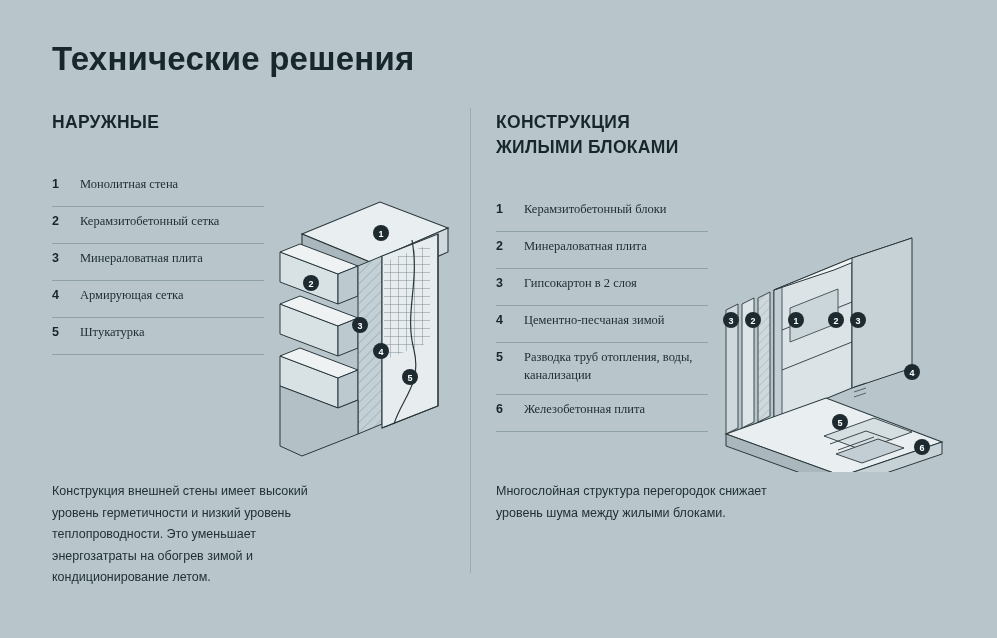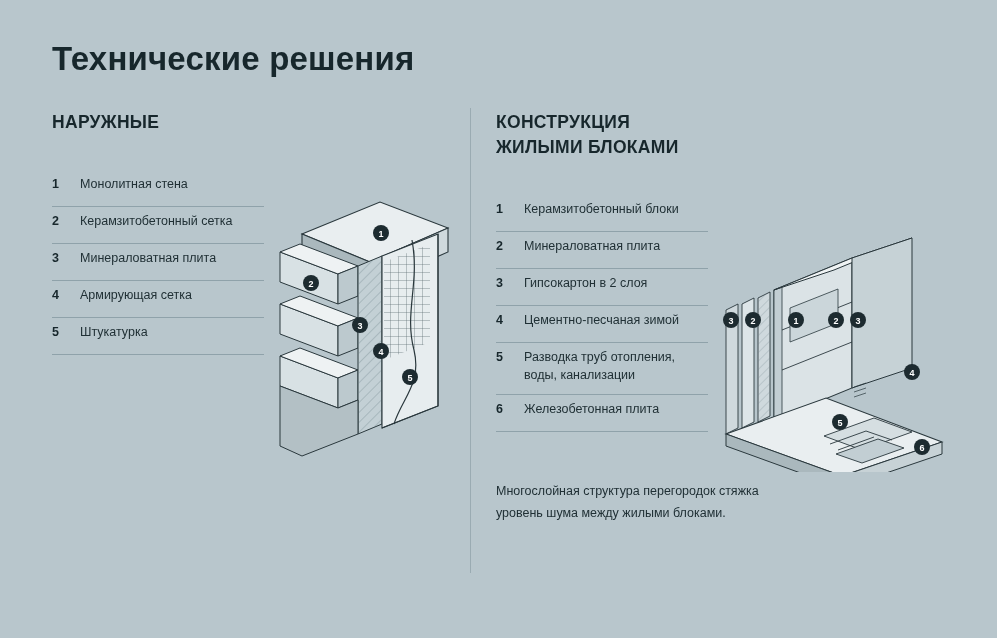--- a/index.html
+++ b/index.html
@@ -70,20 +70,21 @@
     flex: 0 0 28px;
     font-size: 12.5px;
     font-weight: bold;
     color: #17272c;
     line-height: 1.45;
   }
   .legend-label {
     font-size: 12.5px;
     line-height: 1.5;
     color: #203035;
+    font-family: Liberation Serif, serif;
   }
   .note {
     position: absolute;
     font-size: 12.5px;
     line-height: 1.72;
     color: #203035;
     width: 290px;
   }
   .note-left { left: 52px; top: 481px; }
   .note-right { left: 496px; top: 481px; }
@@ -132,20 +133,21 @@
         <div class="legend-num">4</div>
         <div class="legend-label">Армирующая сетка</div>
       </div>
       <div class="legend-row">
         <div class="legend-num">5</div>
         <div class="legend-label">Штукатурка</div>
       </div>
     </div>
   </div>
 
+  <div class="note note-left">Конструкция внешней стены имеет высокий уровень герметичности и низкий уровень теплопроводности. Это уменьшает энергозатраты на обогрев зимой и кондиционирование летом.</div>
 
   <div class="fig fig-left">
     <svg width="200" height="290" viewBox="0 0 200 290" xmlns="http://www.w3.org/2000/svg">
 
       <polygon points="40,42 118,10 186,36 108,70" fill="#e9eef0" stroke="#2a383d" stroke-width="1.1"></polygon>
       <polygon points="108,70 186,36 186,60 108,94" fill="#cfd9dd" stroke="#2a383d" stroke-width="1.1"></polygon>
       <polygon points="40,42 108,70 108,94 40,66" fill="#aab8bd" stroke="#2a383d" stroke-width="1.1"></polygon>
 
       <polygon points="18,60 76,82 76,112 18,90" fill="#d8e1e4" stroke="#2a383d" stroke-width="1"></polygon>
       <polygon points="18,60 76,82 96,74 38,52" fill="#eef2f3" stroke="#2a383d" stroke-width="1"></polygon>
@@ -217,21 +219,21 @@
         <div class="legend-num">5</div>
         <div class="legend-label">Разводка труб отопления, воды, канализации</div>
       </div>
       <div class="legend-row">
         <div class="legend-num">6</div>
         <div class="legend-label">Железобетонная плита</div>
       </div>
     </div>
   </div>
 
-  <div class="note note-right">Многослойная структура перегородок стяжка уровень шума между жилыми блоками.</div>
+  <div class="note note-right">Многослойная структура перегородок снижает уровень шума между жилыми блоками.</div>
 
   <div class="fig fig-right">
     <svg width="250" height="280" viewBox="0 0 250 280" xmlns="http://www.w3.org/2000/svg">
       <defs>
         <pattern id="hatch2" width="6" height="6" patternTransform="rotate(45)" patternUnits="userSpaceOnUse">
           <line x1="0" y1="0" x2="0" y2="6" stroke="#6d8289" stroke-width="0.8"></line>
         </pattern>
       </defs>
 
       <polygon points="20,118 32,112 32,236 20,242" fill="#cfd9dd" stroke="#2a383d" stroke-width="0.9"></polygon>

